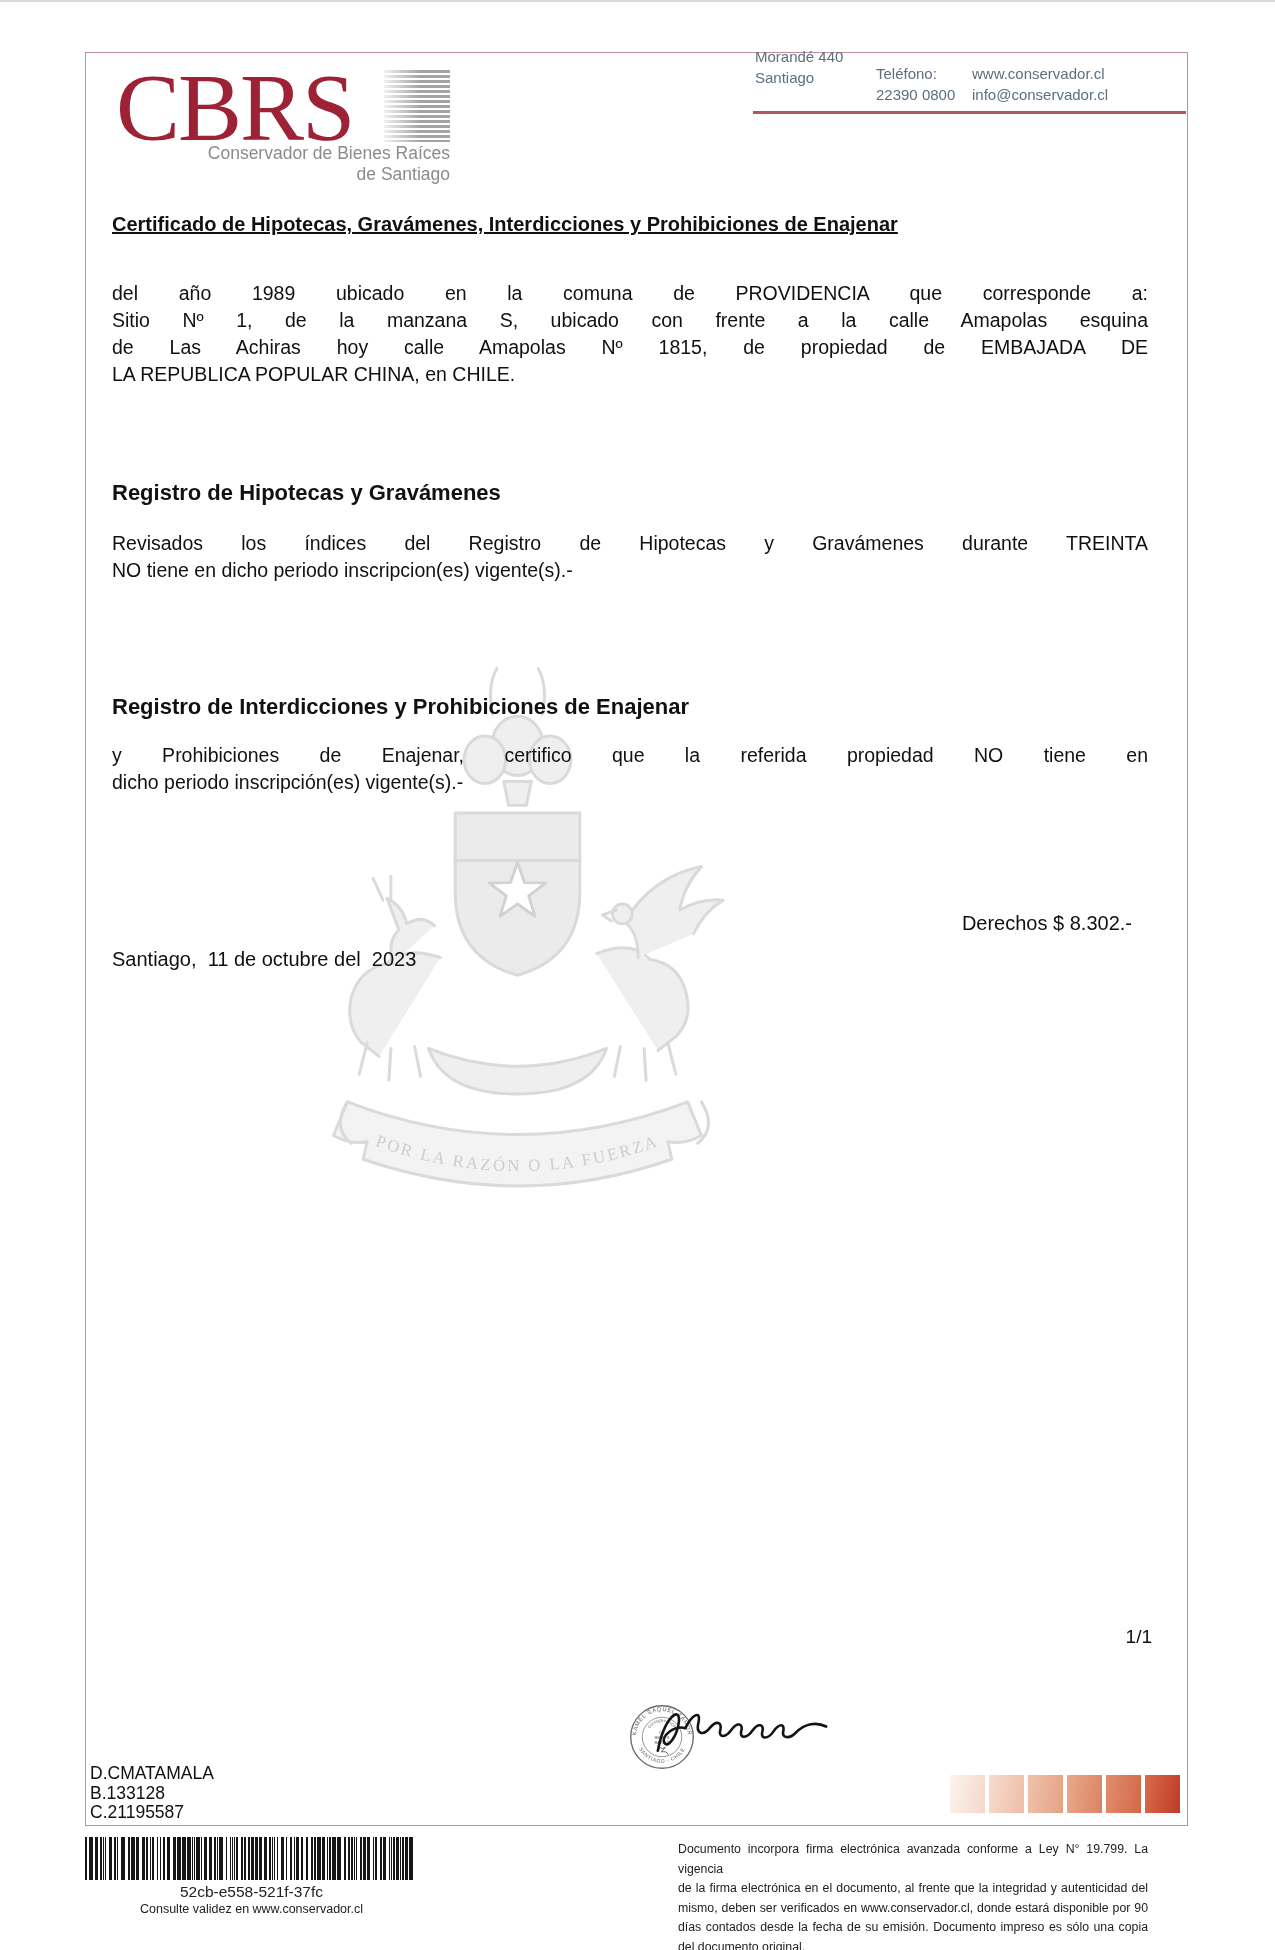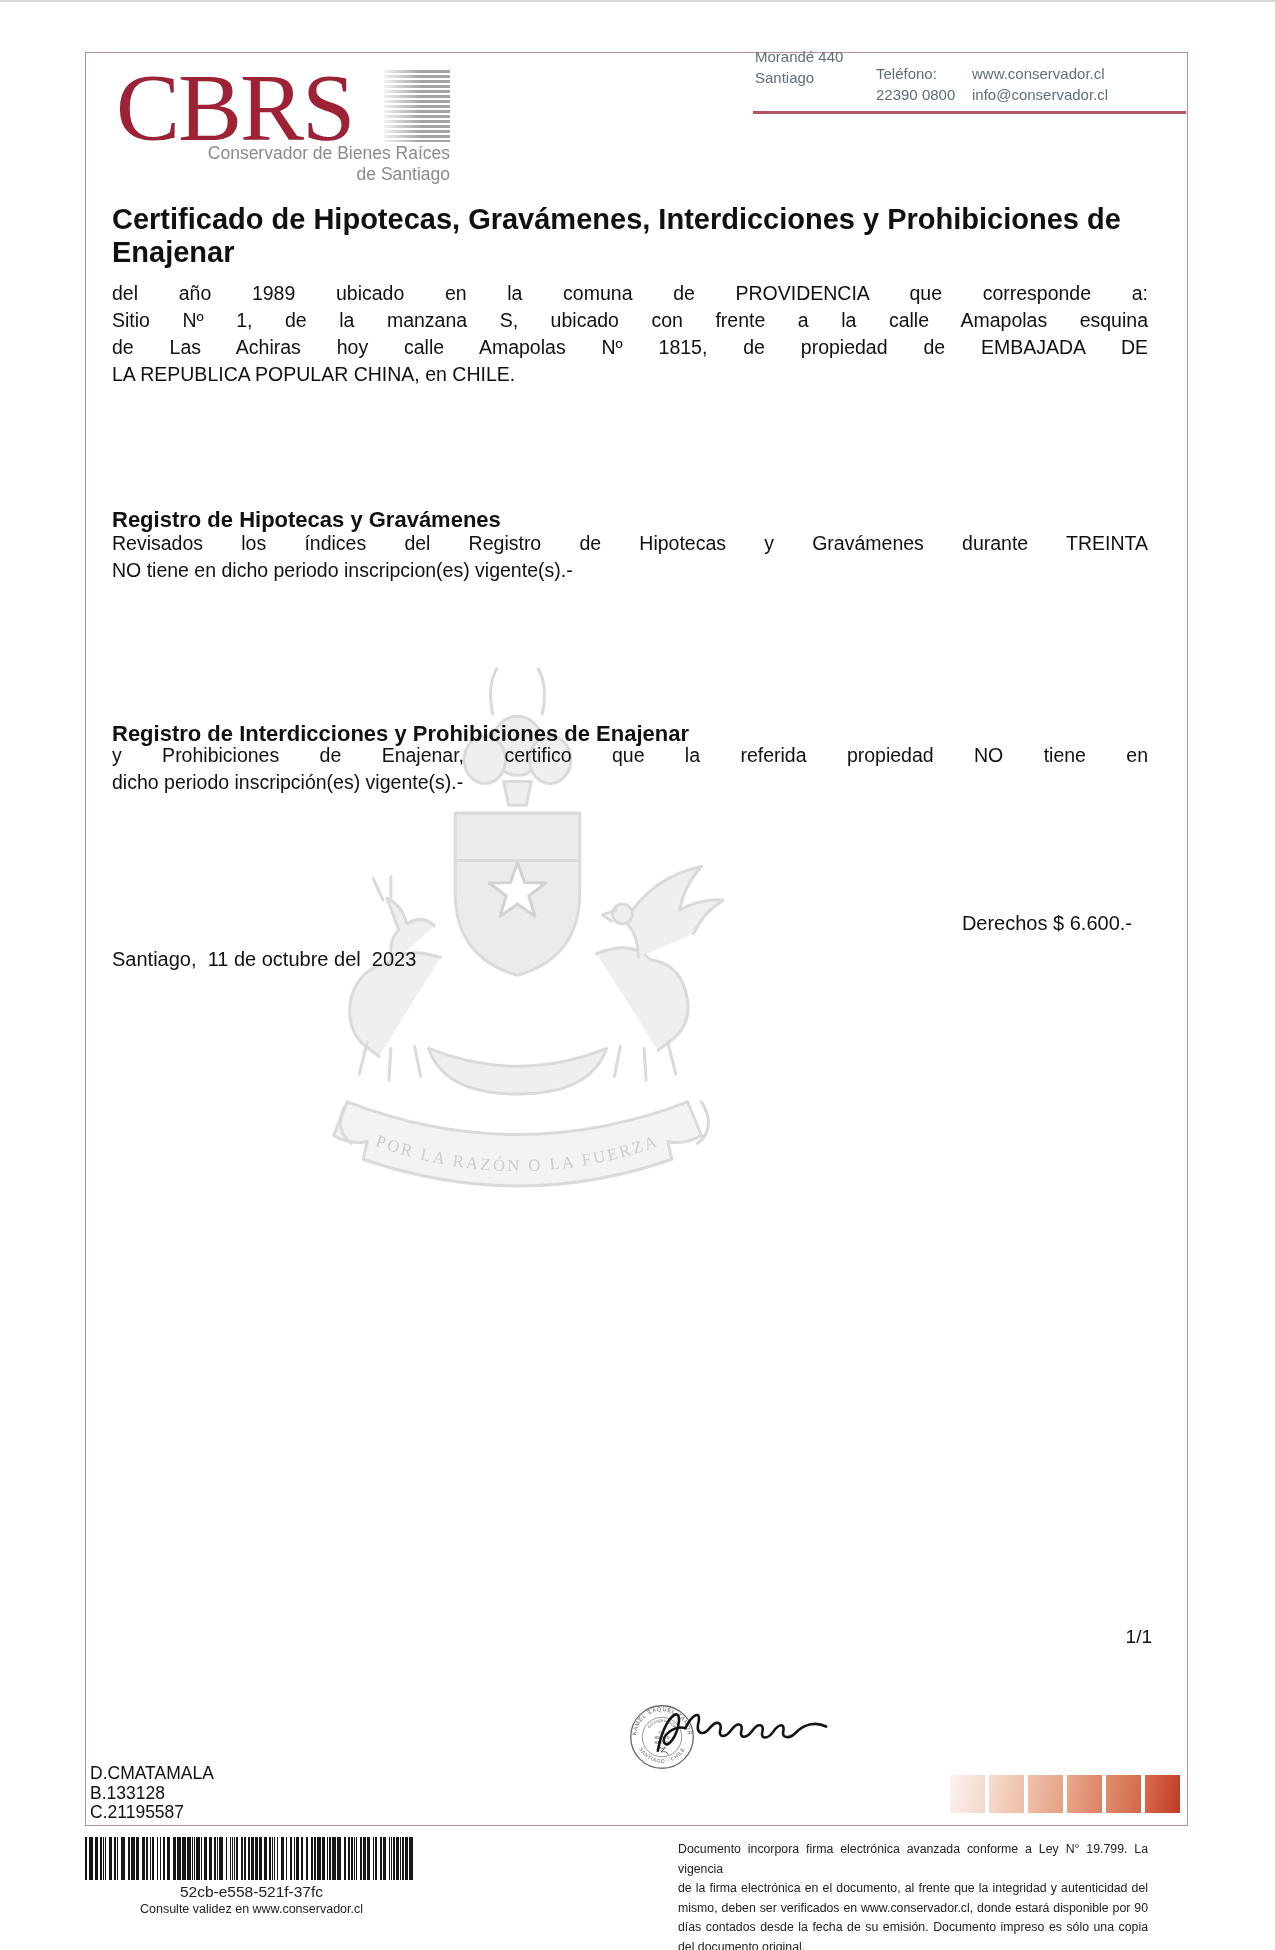--- a/index.html
+++ b/index.html
@@ -19,26 +19,26 @@
       linear-gradient(90deg, rgba(255,255,255,.85), rgba(255,255,255,0) 55%),
       repeating-linear-gradient(180deg,#a3a3a3 0 3px,#ffffff 3px 5px);}
   .logo-sub{left:118px;top:141px;width:332px;text-align:right;font-size:17.5px;line-height:21px;
     color:#8b8b8b;z-index:2;}
   .contact{font-size:15px;line-height:21px;color:#5d6e7f;z-index:2;}
   .c1{left:755px;top:44px;}
   .c2{left:876px;top:61px;}
   .c3{left:972px;top:61px;}
   .header-rule{left:753px;top:109px;width:433px;height:2.5px;background:#b25663;z-index:2;}
   
-  .title{left:112px;top:201px;width:1040px;font-size:29px;font-weight:bold;z-index:2;}
+  .title{left:112px;top:211px;width:1040px;font-size:20px;font-weight:bold;z-index:2;text-decoration:underline;}
   .para{left:112px;width:1036px;font-size:19.5px;line-height:27px;z-index:2;}
   .jl{text-align:justify;text-align-last:justify;}
   .jl-end{text-align:left;}
   .intro{top:278px;}
-  .h-sec{left:112px;font-size:22px;font-weight:bold;z-index:2;margin-top:27px;}
+  .h-sec{left:112px;font-size:22px;font-weight:bold;z-index:2;}
   .h1{top:478px;}
   .p1{top:528px;}
   .h2{top:692px;}
   .p2{top:740px;}
   .fees{left:812px;top:910px;width:320px;text-align:right;font-size:20px;z-index:2;}
   .dateline{left:112px;top:946px;font-size:20px;white-space:pre;z-index:2;}
   .pagenum{left:1040px;top:1624px;width:112px;text-align:right;font-size:19px;z-index:2;}
   
   .watermark{left:290px;top:652px;width:455px;height:605px;z-index:0;pointer-events:none;}
   
@@ -133,21 +133,21 @@
   <div class="jl">Revisados los índices del Registro de Hipotecas y Gravámenes durante TREINTA</div>
   <div class="jl-end">NO tiene en dicho periodo inscripcion(es) vigente(s).-</div>
 </div>
 
 <div class="abs h-sec h2">Registro de Interdicciones y Prohibiciones de Enajenar</div>
 <div class="abs para p2">
   <div class="jl">y Prohibiciones de Enajenar, certifico que la referida propiedad NO tiene en</div>
   <div class="jl-end">dicho periodo inscripción(es) vigente(s).-</div>
 </div>
 
-<div class="abs fees">Derechos $ 6.600.-</div>
+<div class="abs fees">Derechos $ 8.302.-</div>
 <div class="abs dateline">Santiago,  11 de octubre del  2023</div>
 <div class="abs pagenum">1/1</div>
 
 <svg class="abs stamp" viewBox="0 0 100 100">
   <circle cx="50" cy="50" r="46" fill="none" stroke="#555" stroke-width="2"></circle>
   <circle cx="50" cy="50" r="29" fill="none" stroke="#555" stroke-width="1"></circle>
   <path id="st-top" d="M50,50 m-38,0 a38,38 0 1,1 76,0" fill="none"></path>
   <path id="st-bot" d="M50,50 m-38,0 a38,38 0 1,0 76,0" fill="none"></path>
   <path id="st-inner" d="M50,50 m-22,0 a22,22 0 1,1 44,0" fill="none"></path>
   <text font-size="8.5" fill="#474747" letter-spacing="1">

